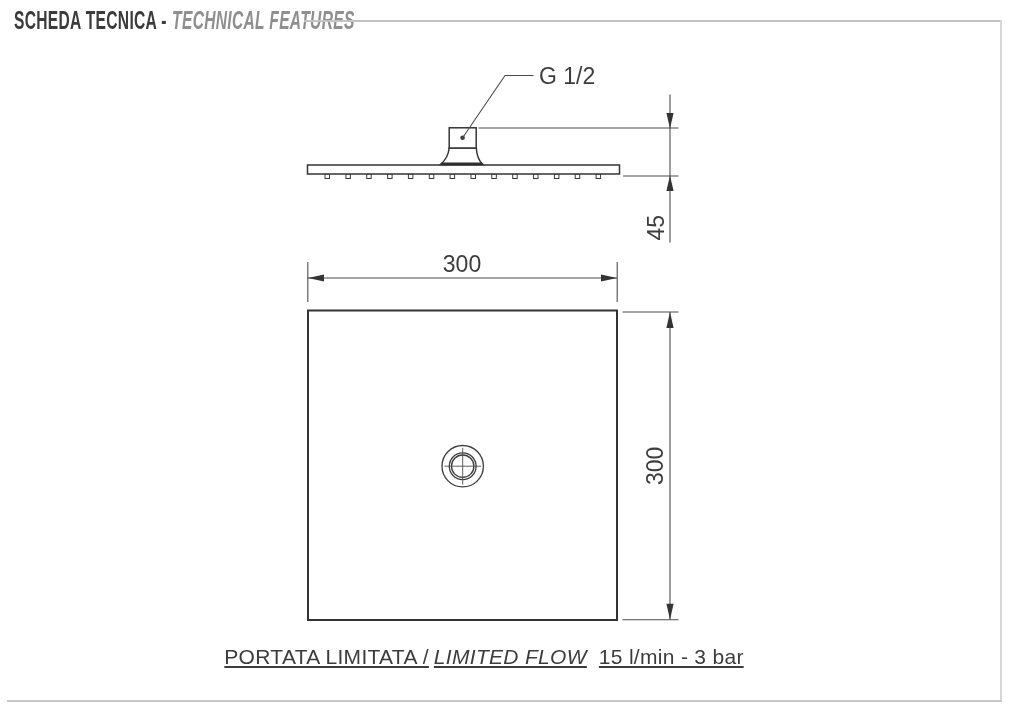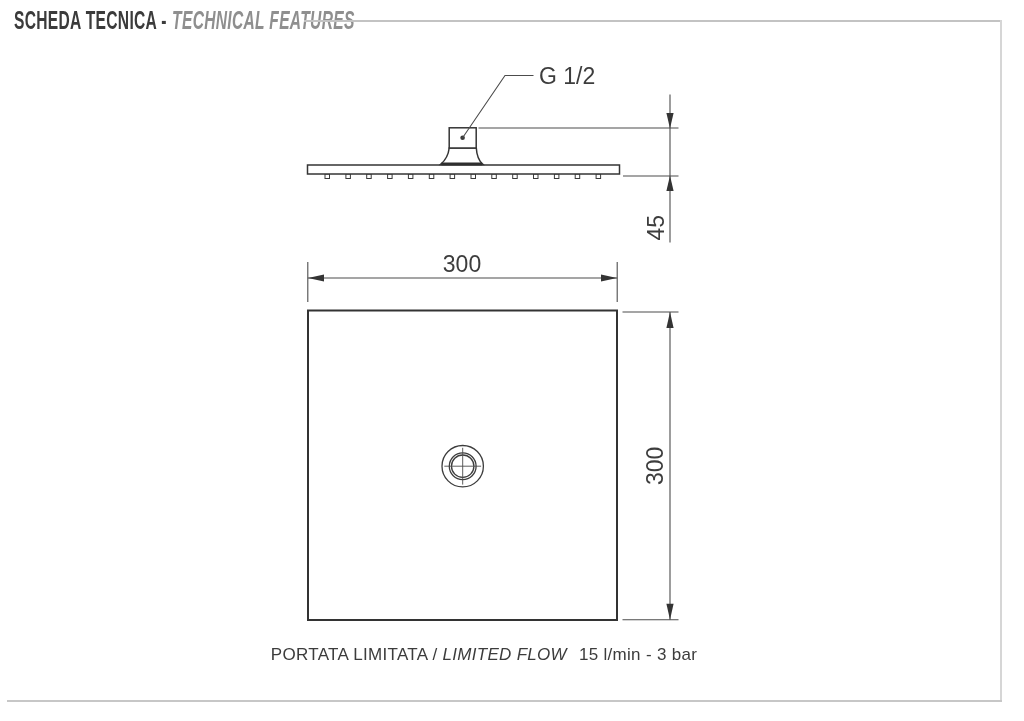--- a/index.html
+++ b/index.html
@@ -25,21 +25,21 @@
   .panel{stroke:#333333;stroke-width:2;fill:#ffffff;}
   .nozzle{stroke:#3a3a3a;stroke-width:1;fill:#ffffff;}
   .arrow{fill:#343434;stroke:none;}
   .dim-text{font-family:"Liberation Sans",sans-serif;font-size:23px;fill:#3d3d3d;}
   .junction{stroke:#2e2e2e;stroke-width:2.8;fill:none;}
   .circ{stroke:#3d3d3d;stroke-width:1.3;fill:none;}
   .crossline{stroke:#4c4c4c;stroke-width:0.9;fill:none;}
   
   .caption{
     position:absolute;left:0;top:645px;width:968px;text-align:center;
-    font-size:17px;color:#3c3c3c;letter-spacing:0.3px;white-space:nowrap;
+    font-size:21px;color:#3c3c3c;letter-spacing:0.3px;white-space:nowrap;text-decoration:underline;
   }
   .caption .flow-en{font-style:italic;margin-left:5px;}
   .caption .specs{margin-left:12px;}
 </style>
 </head>
 <body>
 
 <div class="page">
 
   <div class="title-wrap">

